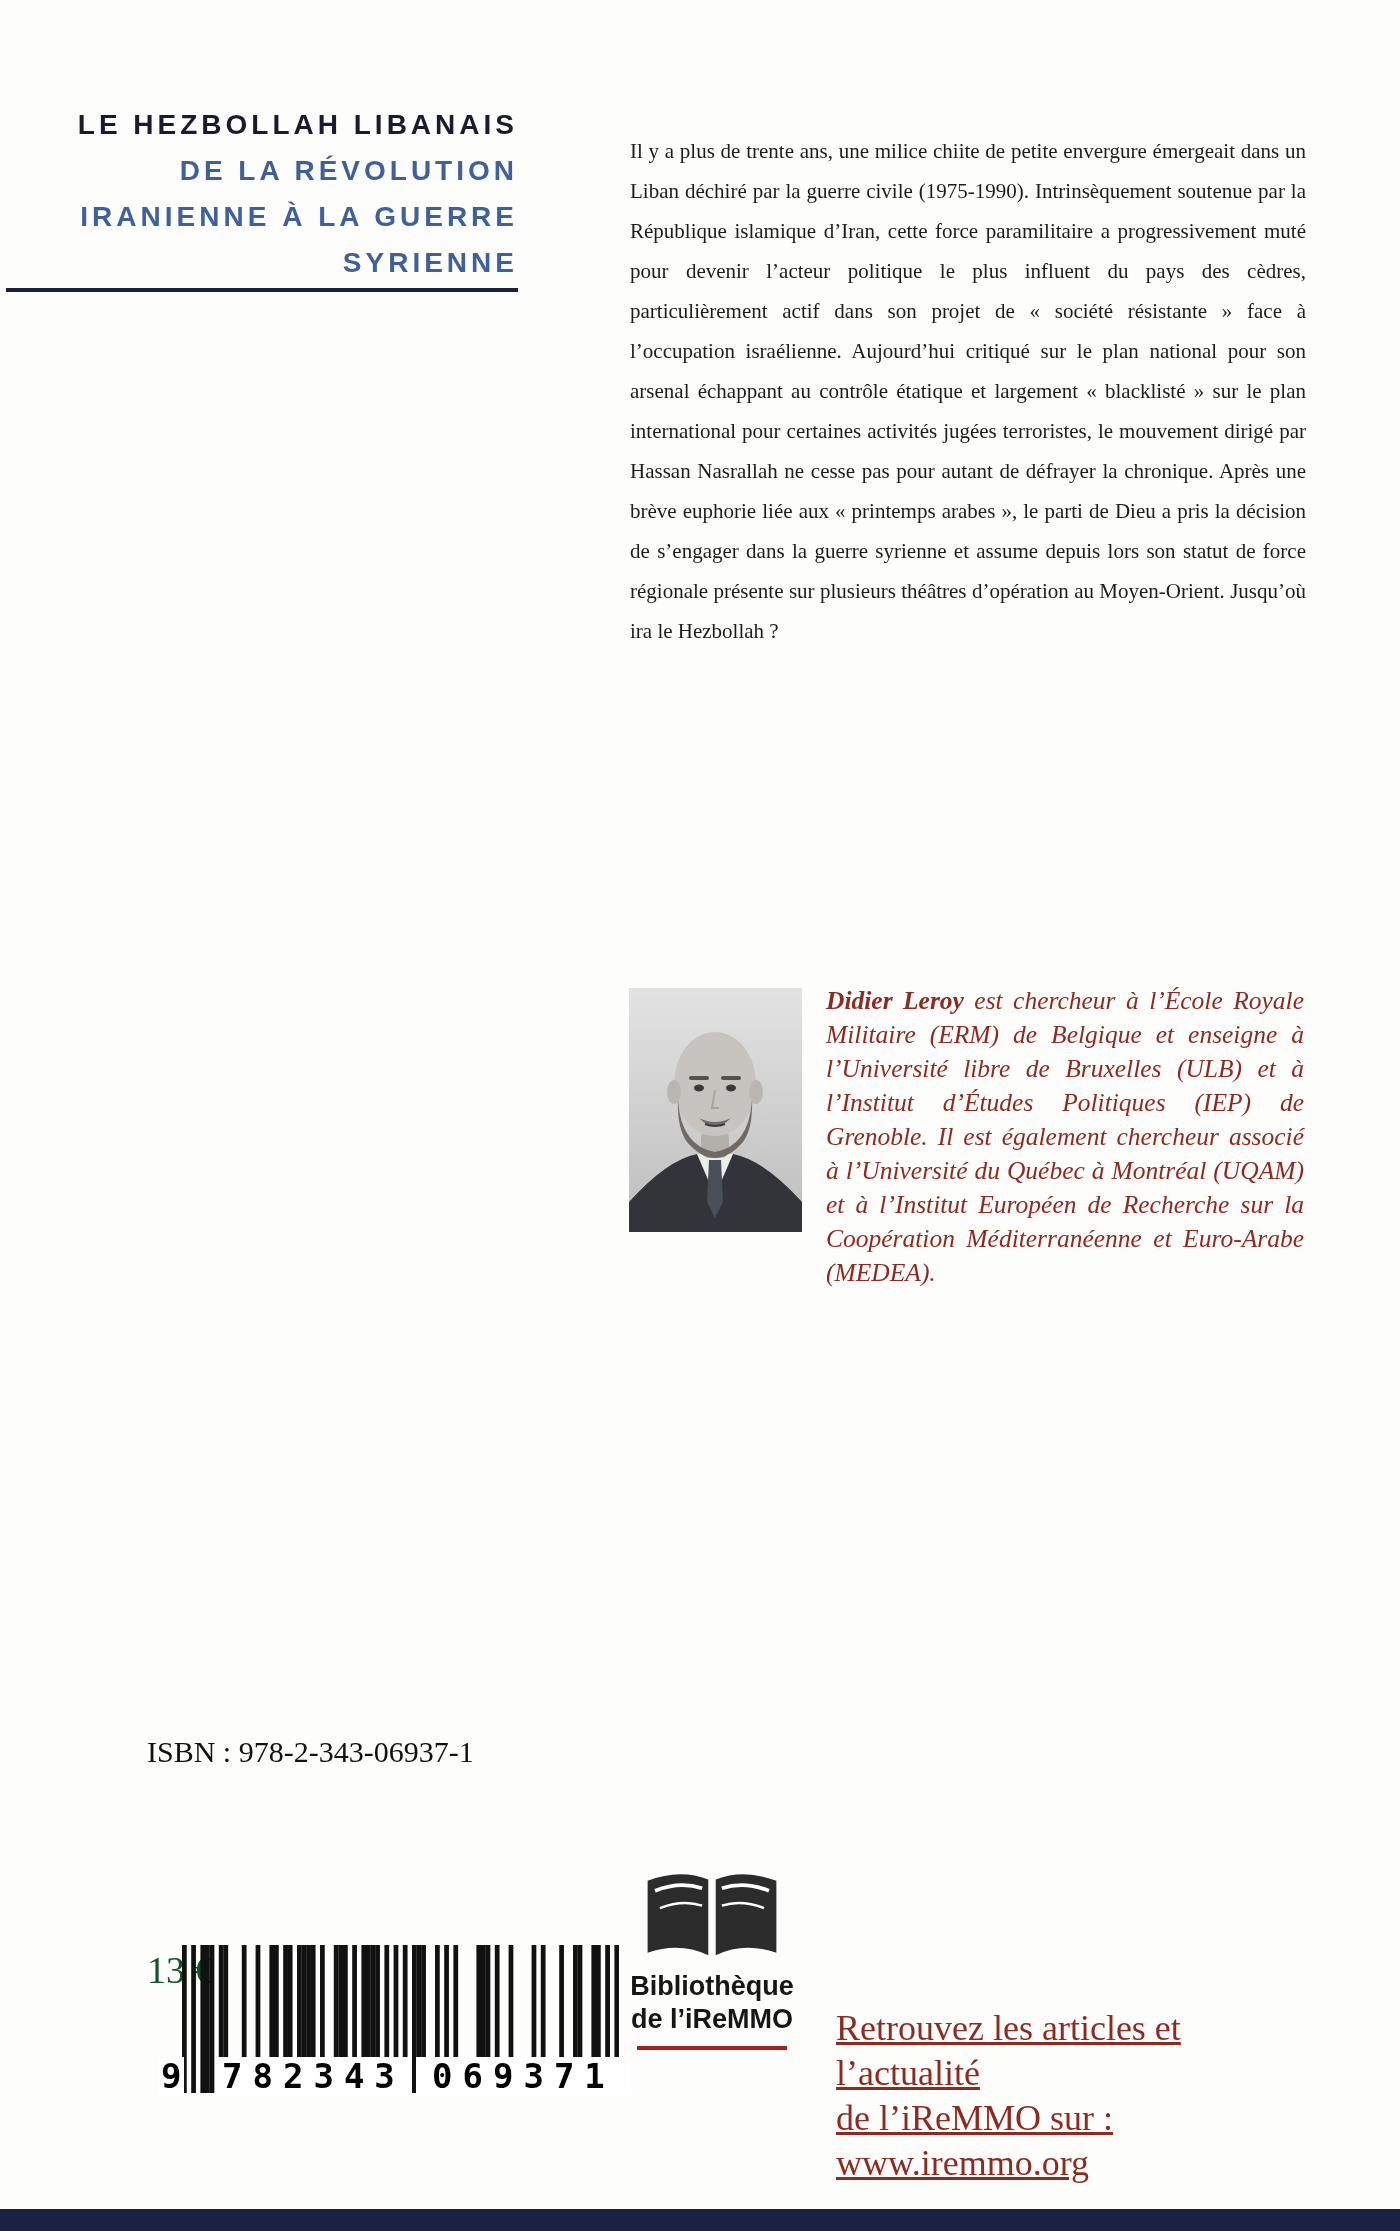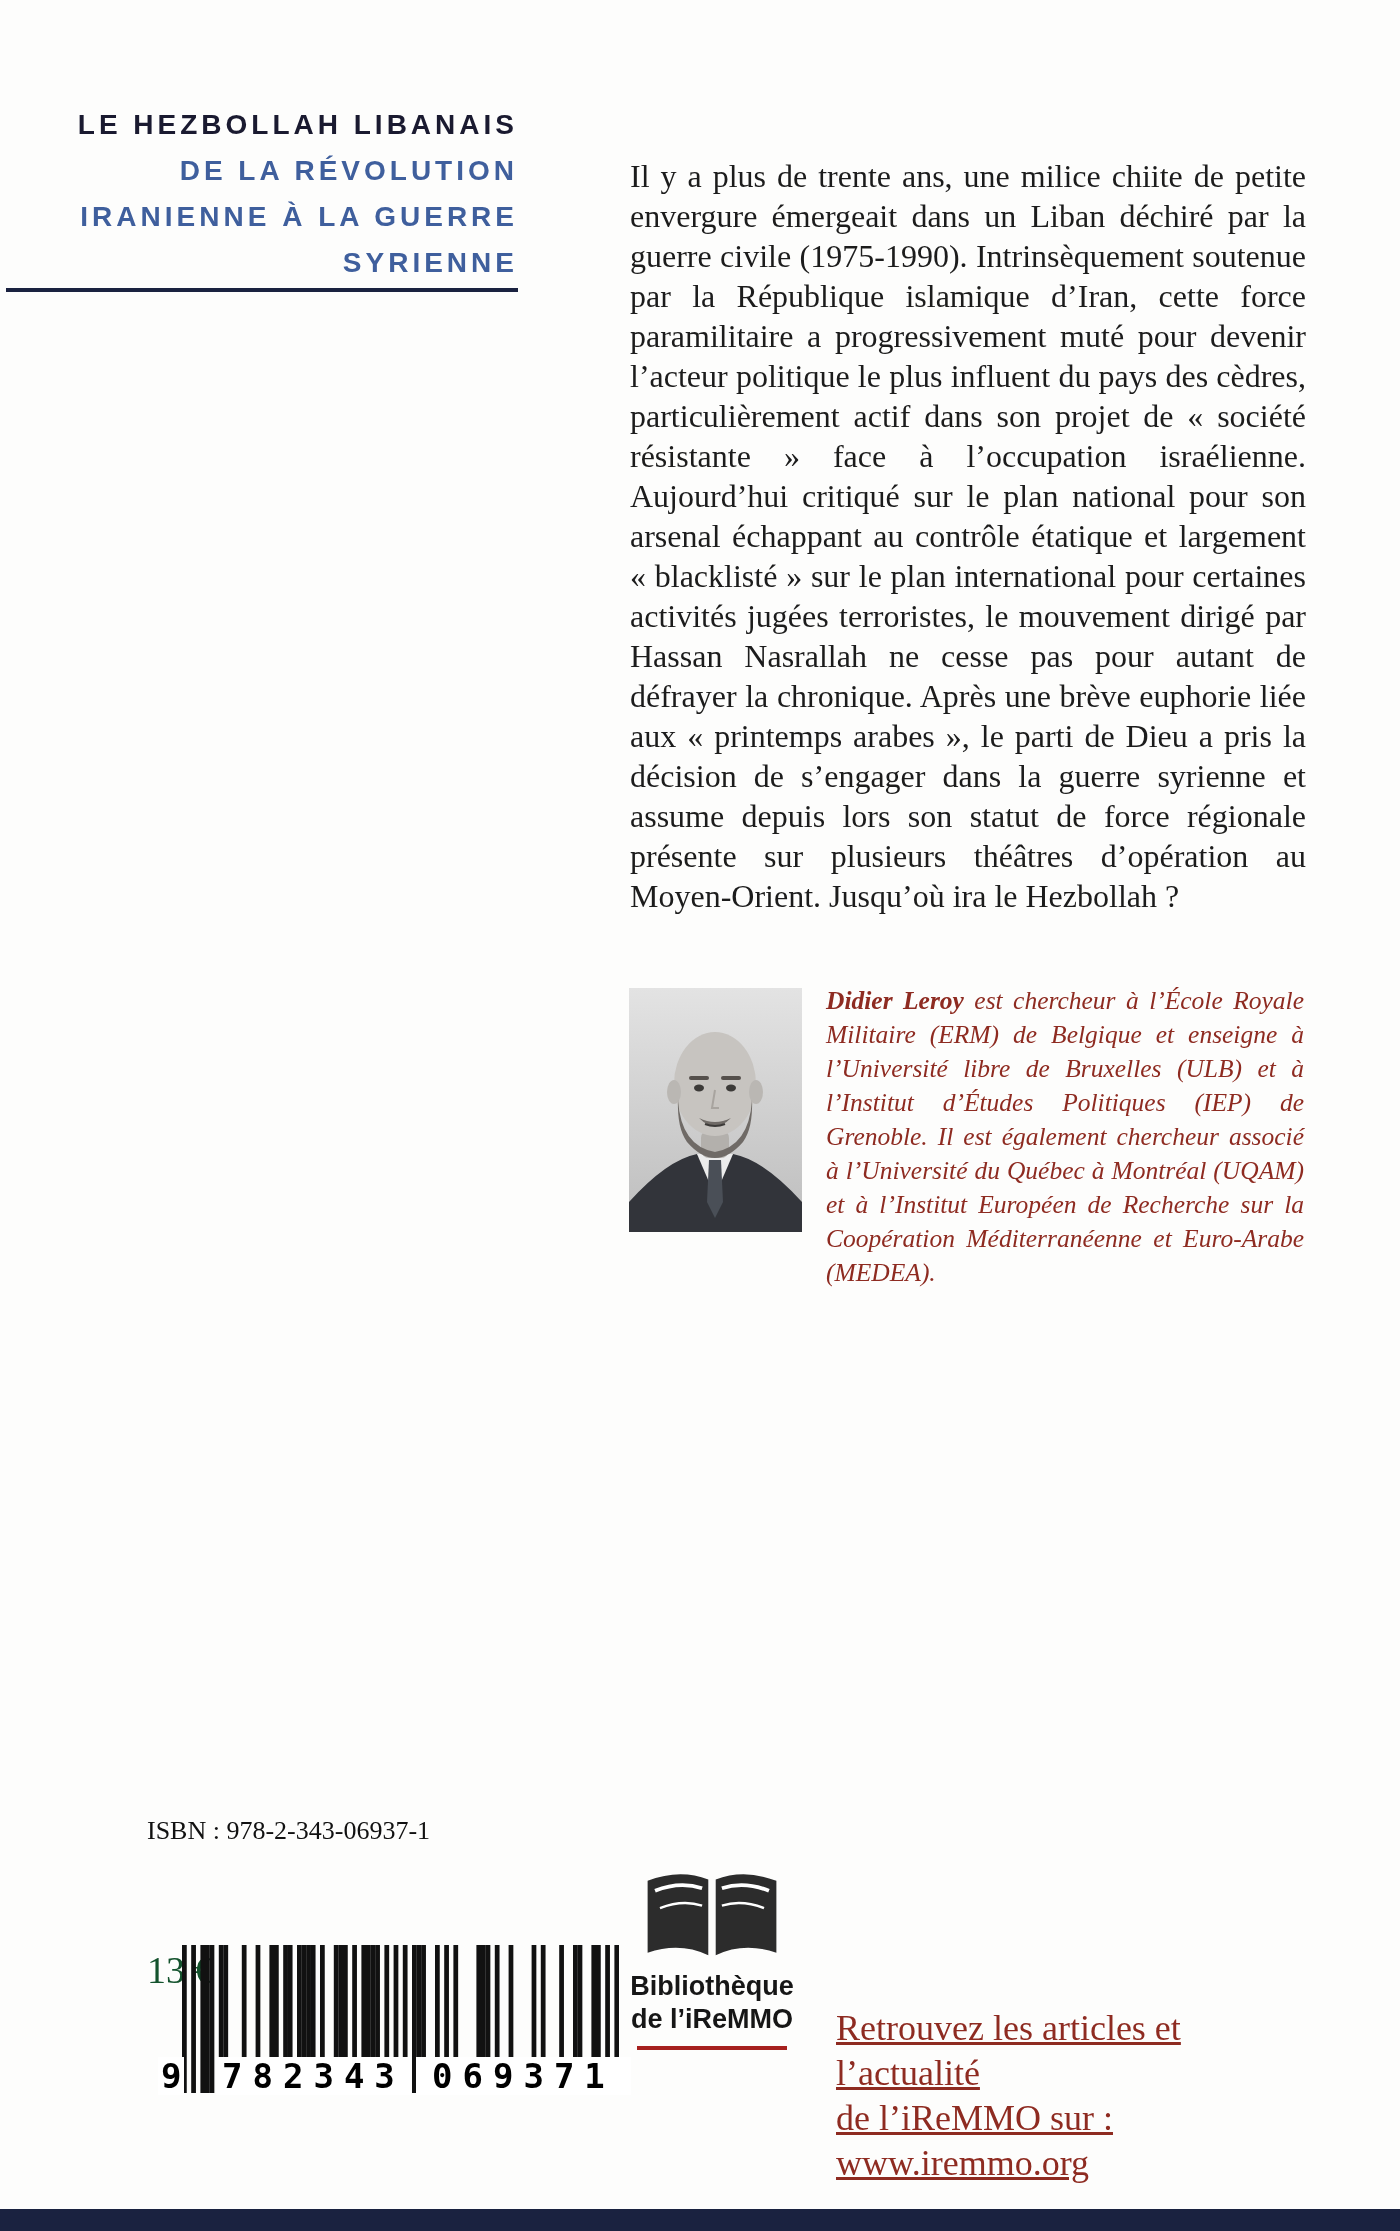--- a/index.html
+++ b/index.html
@@ -21,22 +21,22 @@
     color:#3f5f9d;
   }
   .title-block .l1{color:#1a1a30;}
   .title-rule{
     position:absolute;top:288px;left:6px;width:512px;height:4px;
     background:#1a2240;
   }
 
   
   .synopsis{
-    position:absolute;top:124px;left:630px;width:676px;
-    font-size:32px;line-height:40px;
+    position:absolute;top:110px;left:630px;width:676px;
+    font-size:21px;line-height:40px;
     color:#1c1c1c;
     text-align:justify;
   }
 
   
   .author-photo{
     position:absolute;top:988px;left:629px;width:173px;height:244px;
   }
   .author-photo svg{display:block;width:100%;height:100%;}
   .author-bio{
@@ -44,22 +44,22 @@
     font-style:italic;
     font-size:25.5px;line-height:34px;
     color:#8e2b21;
     text-align:justify;
     margin:0;
   }
   .author-bio strong{font-weight:bold;}
 
   
   .isbn{
-    position:absolute;top:1816px;left:147px;
-    font-size:26px;color:#111;
+    position:absolute;top:1735px;left:147px;
+    font-size:30px;color:#111;
   }
   .price{
     position:absolute;top:1948px;left:147px;
     font-size:38px;color:#14532d;
   }
   .barcode{
     position:absolute;top:1945px;left:158px;width:470px;height:152px;
   }
   .barcode svg{position:absolute;left:24px;top:0;}
   .barcode .bcd{

